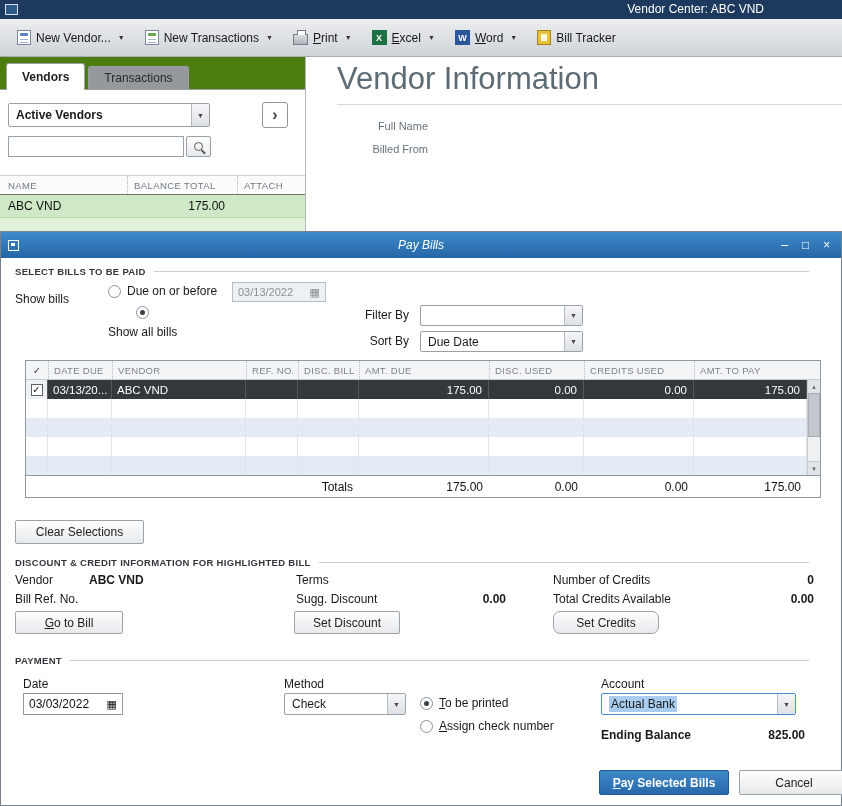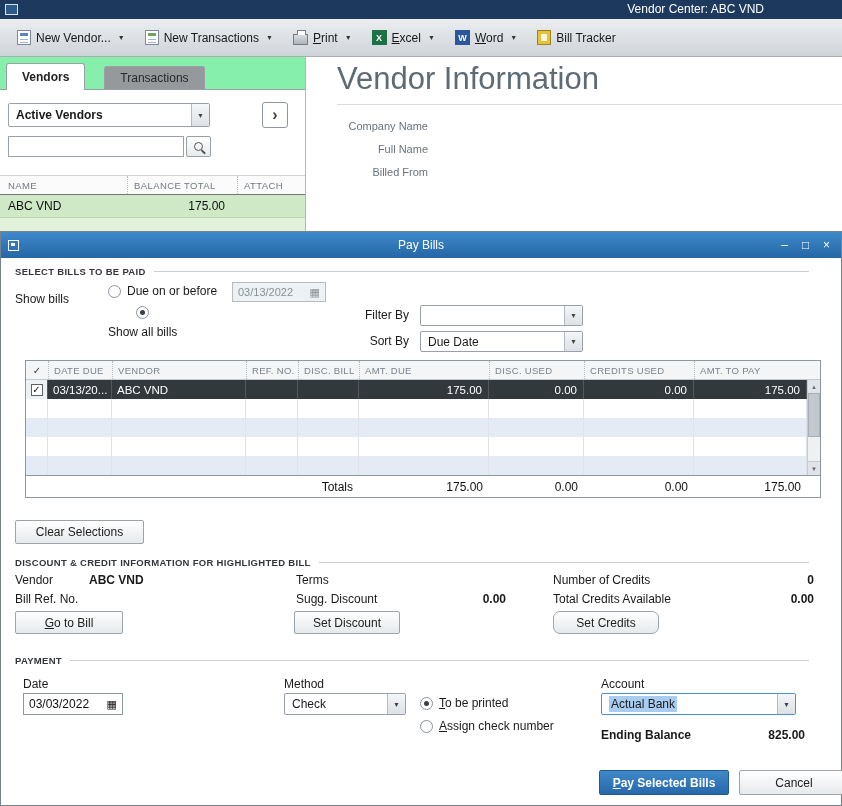--- a/index.html
+++ b/index.html
@@ -24,21 +24,21 @@
   .icon-vendor{--stripe:#5b87bf;} .icon-trans{--stripe:#6fa457;}
   .icon-print{width:15px;height:11px;background:linear-gradient(#d9dde1,#aeb4ba);border:1px solid #767d85;position:relative;margin-top:4px;box-sizing:border-box;}
   .icon-print::before{content:"";position:absolute;left:3px;top:-5px;width:7px;height:4px;background:#fff;border:1px solid #767d85;border-bottom:none;}
   .icon-sq{width:15px;height:15px;color:#fff;font-size:9px;font-weight:bold;display:flex;align-items:center;justify-content:center;}
   .icon-excel{background:#1e7145;} .icon-word{background:#2b579a;}
   .icon-bill{width:14px;height:15px;background:#e6c13c;border:1px solid #a3831c;position:relative;box-sizing:border-box;}
   .icon-bill::after{content:"";position:absolute;left:3px;top:3px;right:3px;bottom:3px;background:#fdf6da;}
 
   
   .left-panel{position:absolute;top:57px;left:0;width:306px;height:174px;background:#fff;border-right:1px solid #b3b7bb;box-sizing:border-box;}
-  .tabs{height:33px;background:#86efac;display:flex;align-items:flex-end;padding-left:6px;gap:19px;border-bottom:1px solid #9aa0a5;box-sizing:border-box;}
+  .tabs{height:33px;background:#4d7c0f;display:flex;align-items:flex-end;padding-left:6px;gap:3px;border-bottom:1px solid #9aa0a5;box-sizing:border-box;}
   .tab{padding:0 15px;border:1px solid #9aa0a5;border-bottom:none;border-radius:3px 3px 0 0;box-sizing:border-box;}
   .tab.active{background:#fff;font-weight:bold;color:#222;height:27px;line-height:27px;margin-bottom:-1px;position:relative;z-index:2;}
   .tab.inactive{background:#95999c;color:#26292c;height:23px;line-height:23px;}
   .panel-body{position:relative;height:141px;background:#fff;}
   .combo{position:relative;background:#fff;border:1px solid #98a1aa;box-sizing:border-box;display:flex;align-items:center;padding:0 22px 0 7px;font-size:12px;border-radius:2px;}
   .combo .arrow-btn{position:absolute;right:0;top:0;bottom:0;width:17px;background:linear-gradient(#f4f6f8,#dde1e5);
     border-left:1px solid #b4bac0;display:flex;align-items:center;justify-content:center;font-size:7px;color:#444;}
   .active-vendors{position:absolute;left:8px;top:13px;width:202px;height:24px;font-weight:bold;}
   .expand-btn{position:absolute;left:262px;top:12px;width:26px;height:26px;background:#fff;border:1px solid #8f979e;border-radius:3px;
     display:flex;align-items:center;justify-content:center;font-size:16px;font-weight:bold;color:#3c3f42;box-sizing:border-box;}
@@ -61,21 +61,21 @@
   .vendor-info{position:absolute;top:57px;left:307px;width:535px;height:174px;background:#fff;}
   .vi-heading{position:absolute;left:30px;top:4px;font-size:31px;color:#5d6b75;}
   .vi-rule{position:absolute;left:30px;right:0;top:47px;border-bottom:1px solid #d8dadc;}
   .vi-labels{position:absolute;left:0;top:58px;width:121px;text-align:right;font-size:11px;color:#68727c;}
   .vi-labels div{height:23px;line-height:23px;}
 
   
   .dialog{position:absolute;top:231px;left:0;width:842px;height:575px;background:#fff;border:1px solid #76828e;box-sizing:border-box;z-index:10;}
   .dlg-titlebar{position:absolute;top:0;left:0;right:0;height:26px;
     background:linear-gradient(var(--dialog_title_blue_top,#3e8acb),var(--dialog_title_blue_bottom,#2566a5));
-    display:flex;align-items:center;color:#fff;}
+    display:flex;align-items:center;color:#fff;font-style:italic;}
   .dlg-icon{width:11px;height:11px;border:1px solid #fff;position:relative;margin-left:7px;box-sizing:border-box;}
   .dlg-icon::after{content:"";position:absolute;left:2px;top:2px;width:4px;height:3px;background:#fff;}
   .dlg-title{position:absolute;left:0;right:0;text-align:center;font-size:12px;}
   .dlg-controls{position:absolute;right:6px;top:0;height:26px;display:flex;align-items:center;gap:4px;}
   .dlg-ctl{width:17px;text-align:center;font-size:12px;color:#fff;}
 
   .section-head{position:absolute;left:14px;right:32px;display:flex;align-items:center;gap:8px;}
   .section-head span{white-space:nowrap;font-size:9.5px;font-weight:bold;color:#33373c;letter-spacing:.3px;}
   .section-head::after{content:"";flex:1;border-top:1px solid #c9ced3;}
 
@@ -194,21 +194,20 @@
         <div></div>
       </div>
       <div class="vendor-row2"></div>
     </div>
   </div>
 
   <div class="vendor-info">
     <div class="vi-heading">Vendor Information</div>
     <div class="vi-rule"></div>
     <div class="vi-labels">
-      <div>Company Name</div>
       <div>Full Name</div>
       <div>Billed From</div>
     </div>
   </div>
 
   <div class="dialog">
     <div class="dlg-titlebar">
       <div class="dlg-icon"></div>
       <div class="dlg-title">Pay Bills</div>
       <div class="dlg-controls">

